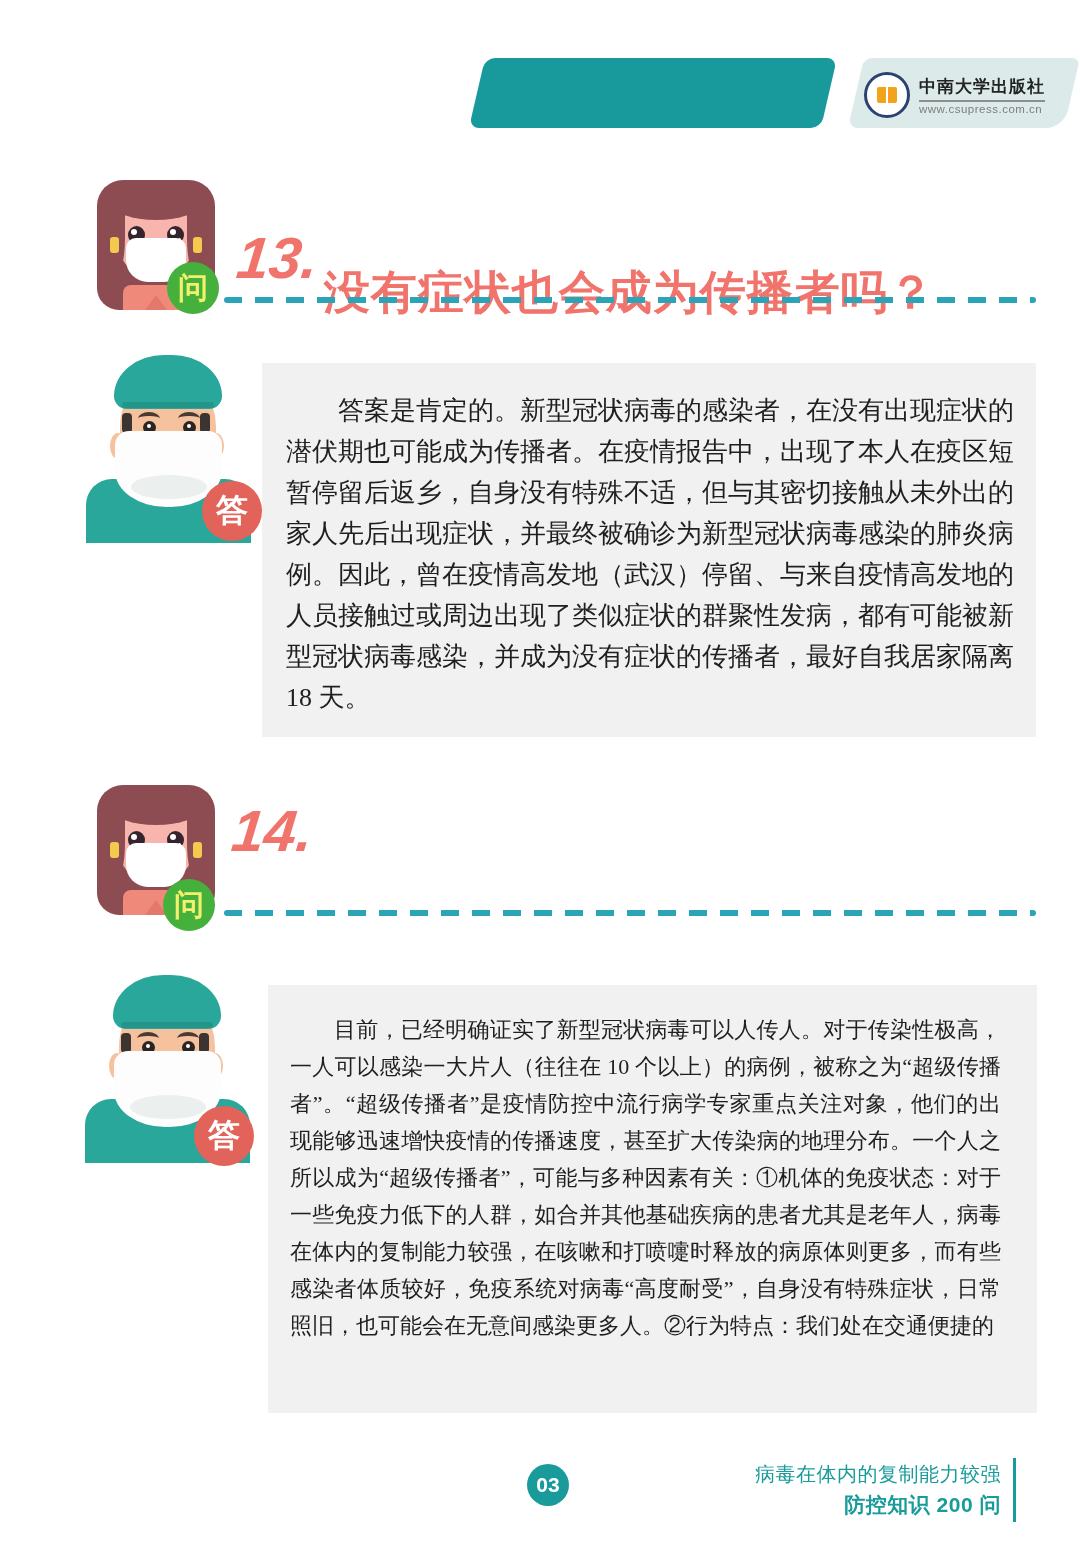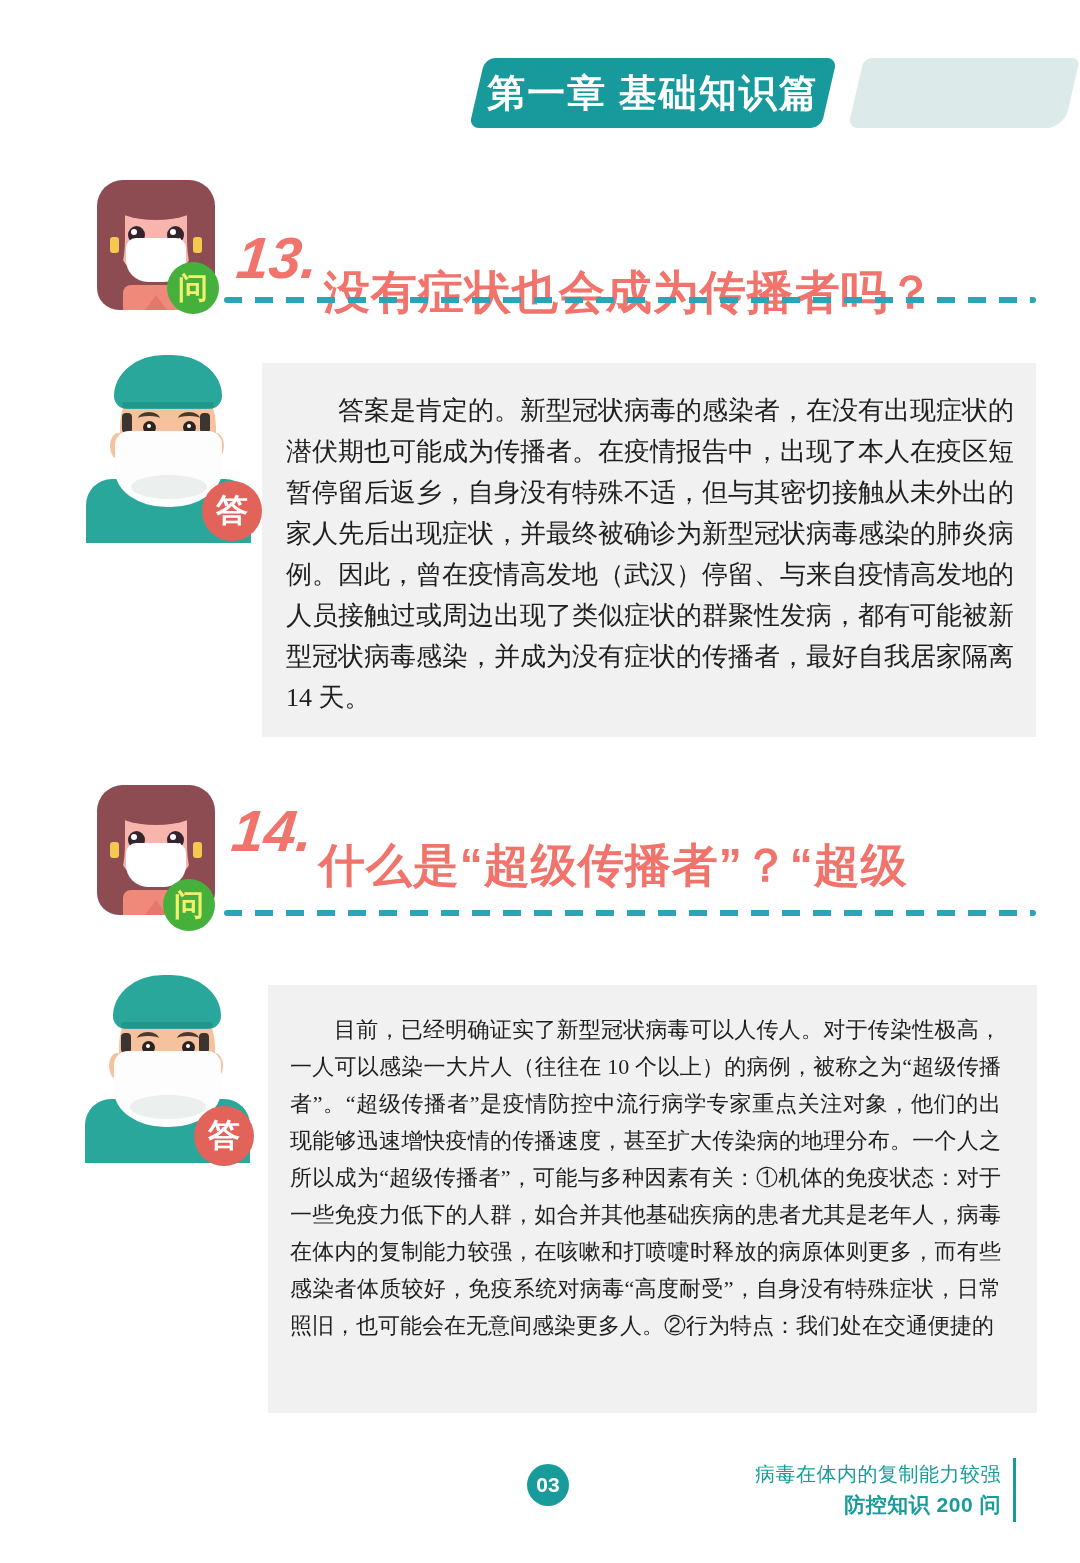--- a/index.html
+++ b/index.html
@@ -108,21 +108,29 @@
   .fr1{font-size:20px;letter-spacing:0.5px;}
   .fr2{font-size:21px;font-weight:bold;margin-top:3px;letter-spacing:0.5px;}
 </style>
 </head>
 <body>
 
 <div class="page">
 
   <div class="banner-dark"></div>
   <div class="banner-light"></div>
-  <div class="banner-title">第一章 基础知识篇</div>
+  <div class="publisher">
+    <div class="seal">
+      <div class="seal-book"></div>
+    </div>
+    <div class="pub-text">
+      <div class="pub-name">中南大学出版社</div>
+      <div class="pub-url">www.csupress.com.cn</div>
+    </div>
+  </div>
 
   <div class="avatar-woman w1">
     <div class="w-hair"></div>
     <div class="w-shirt"></div>
     <div class="w-collar"></div>
     <div class="w-face"></div>
     <div class="w-bangs"></div>
     <div class="w-strand l"></div>
     <div class="w-strand r"></div>
     <div class="w-eye l"></div>
@@ -151,21 +159,21 @@
     <div class="d-cap-band"></div>
     <div class="d-brow l"></div>
     <div class="d-brow r"></div>
     <div class="d-eye l"></div>
     <div class="d-eye r"></div>
     <div class="d-mask"></div>
   </div>
   <div class="badge badge-ans ba1">答</div>
 
   <div class="answer-box box1">
-    <p>答案是肯定的。新型冠状病毒的感染者，在没有出现症状的潜伏期也可能成为传播者。在疫情报告中，出现了本人在疫区短暂停留后返乡，自身没有特殊不适，但与其密切接触从未外出的家人先后出现症状，并最终被确诊为新型冠状病毒感染的肺炎病例。因此，曾在疫情高发地（武汉）停留、与来自疫情高发地的人员接触过或周边出现了类似症状的群聚性发病，都有可能被新型冠状病毒感染，并成为没有症状的传播者，最好自我居家隔离 14 天。</p>
+    <p>答案是肯定的。新型冠状病毒的感染者，在没有出现症状的潜伏期也可能成为传播者。在疫情报告中，出现了本人在疫区短暂停留后返乡，自身没有特殊不适，但与其密切接触从未外出的家人先后出现症状，并最终被确诊为新型冠状病毒感染的肺炎病例。因此，曾在疫情高发地（武汉）停留、与来自疫情高发地的人员接触过或周边出现了类似症状的群聚性发病，都有可能被新型冠状病毒感染，并成为没有症状的传播者，最好自我居家隔离 18 天。</p>
   </div>
 
   <div class="avatar-woman w2">
     <div class="w-hair"></div>
     <div class="w-shirt"></div>
     <div class="w-collar"></div>
     <div class="w-face"></div>
     <div class="w-bangs"></div>
     <div class="w-strand l"></div>
     <div class="w-strand r"></div>
@@ -173,21 +181,20 @@
     <div class="w-eye r"></div>
     <div class="w-ear l"></div>
     <div class="w-ear r"></div>
     <div class="w-mask"></div>
   </div>
   <div class="badge badge-ask bq2">问</div>
 
   <h2 class="q-title t14">
     <span class="line1">
       <span class="q-num">14.</span>
-      <span class="q-text">什么是“超级传播者”？“超级</span>
     </span>
   </h2>
   <div class="dash dash2"></div>
 
   <div class="avatar-doctor doc2">
     <div class="d-scrubs"></div>
     <div class="d-neck"></div>
     <div class="d-ear l"></div>
     <div class="d-ear r"></div>
     <div class="d-face"></div>

